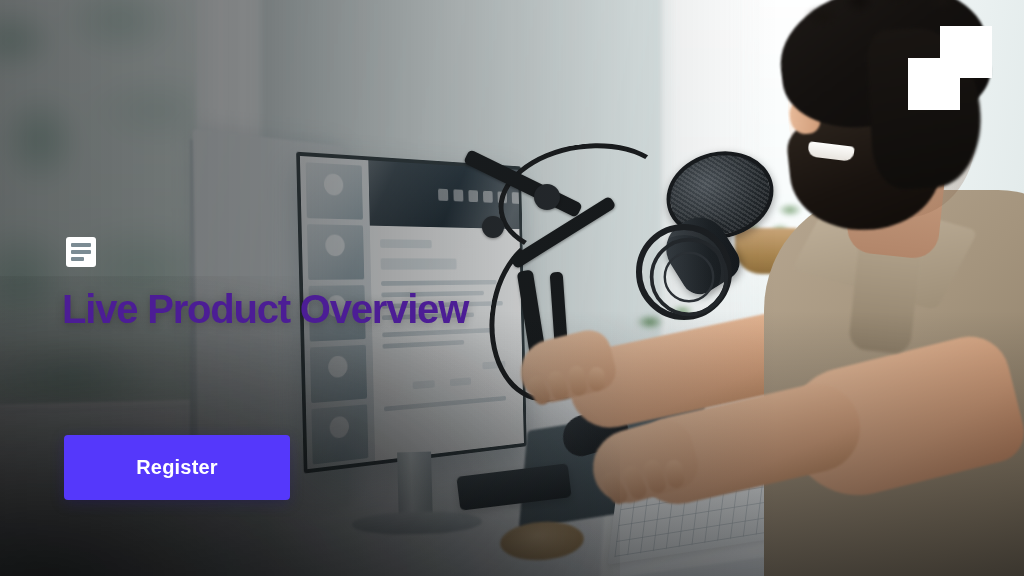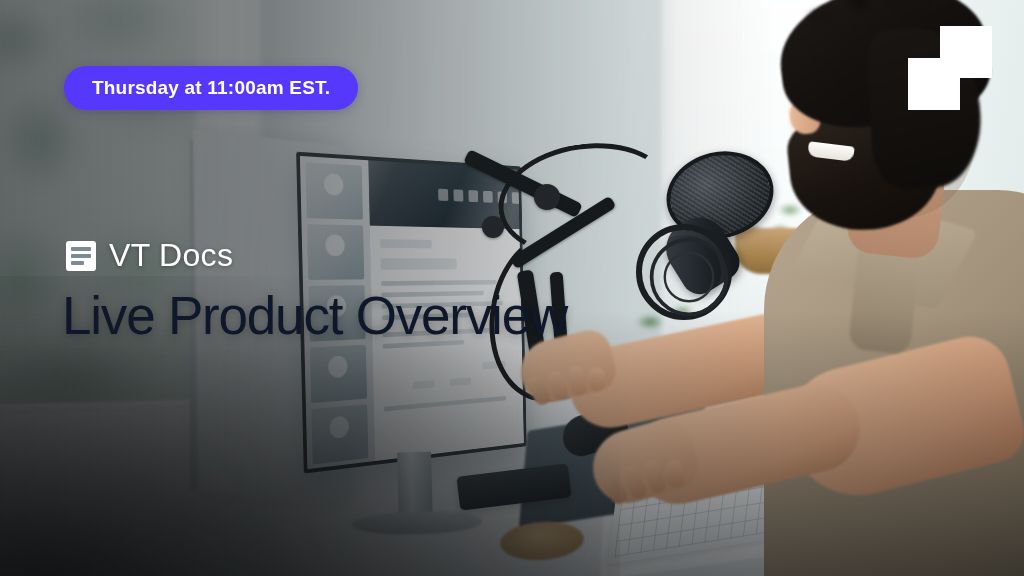--- a/index.html
+++ b/index.html
@@ -499,22 +499,22 @@
   .logo-mark i:nth-child(1){ top:6px;  width:20px; }
   .logo-mark i:nth-child(2){ top:13px; width:20px; }
   .logo-mark i:nth-child(3){ top:20px; width:13px; }
   .logo-text {
     color:#fff; font-size:32px; font-weight:400; letter-spacing:.3px;
     text-shadow:0 1px 4px rgba(0,0,0,.35);
   }
 
   .headline {
     position:absolute; left:62px; top:288px;
-    color:#0f172a;
-    font-size:53px; font-weight:normal; letter-spacing:-1.2px; line-height:1.05;
+    color:#4c1d95;
+    font-size:40px; font-weight:bold; letter-spacing:-1.2px; line-height:1.05;
     white-space:nowrap;
     text-shadow:0 2px 10px rgba(0,0,0,.30);
   }
   .subhead {
     position:absolute; left:64px; top:363px;
     color:#fff;
     font-size:24px; font-weight:bold; letter-spacing:-.1px;
     white-space:nowrap;
     text-shadow:0 1px 7px rgba(0,0,0,.35);
   }
@@ -666,34 +666,33 @@
       <div class="hair-spike"></div>
     </div>
 
     <div class="ov-left"></div>
     <div class="ov-bottom"></div>
     <div class="ov-bl"></div>
   </div>
 
   <div class="content">
 
-    <div class="badge">Thursday at 11:00am EST.</div>
 
     <div class="logo">
       <div class="logo-mark">
         <i></i>
           <i></i>
           <i></i>
       </div>
-      <div class="logo-text">VT Docs</div>
     </div>
 
     <h1 class="headline">Live Product Overview</h1>
 
 
+    <button class="cta">Register</button>
 
     <div class="brandmark">
       <div class="sq-tr"></div>
       <div class="sq-bl"></div>
     </div>
 
   </div>
 </div>
 
 </body></html>

